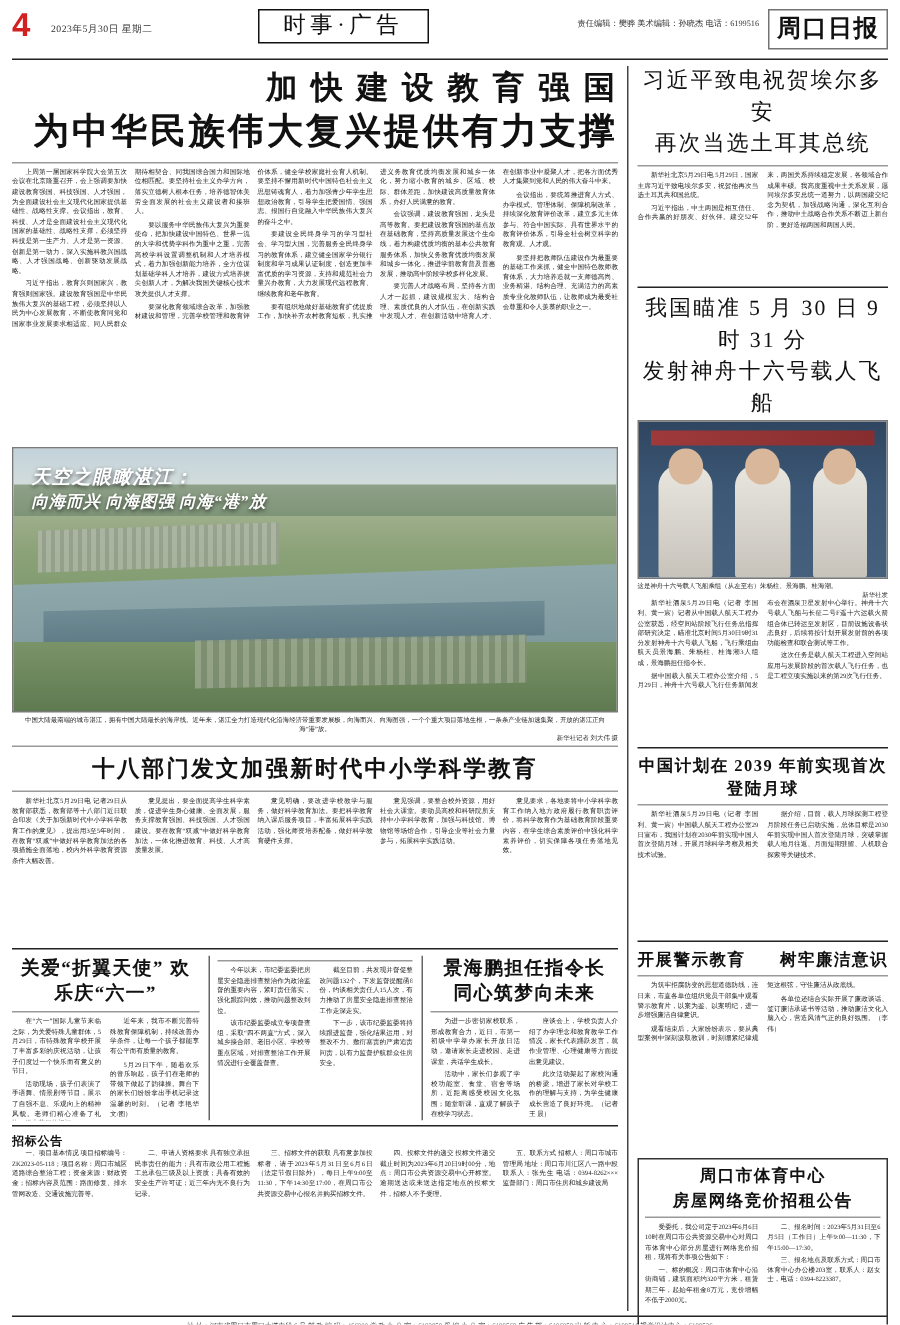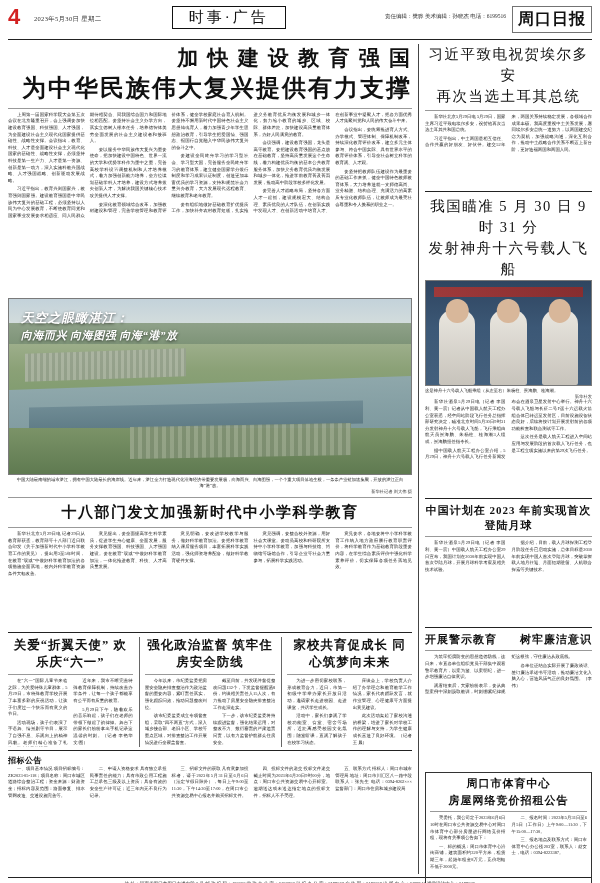--- a/index.html
+++ b/index.html
@@ -167,31 +167,30 @@
           <div class="sec-title-sm">关爱“折翼天使” 欢乐庆“六一”</div>
           <div class="rule-thin"></div>
           <div class="cols2 body-txt" style="height:88px;overflow:hidden;">
             <p>在“六一”国际儿童节来临之际，为关爱特殊儿童群体，5月29日，市特殊教育学校开展了丰富多彩的庆祝活动，让孩子们度过一个快乐而有意义的节日。</p>
             <p>活动现场，孩子们表演了手语舞、情景剧等节目，展示了自强不息、乐观向上的精神风貌。老师们精心准备了礼物，送上节日的祝福。</p>
             <p>近年来，我市不断完善特殊教育保障机制，持续改善办学条件，让每一个孩子都能享有公平而有质量的教育。</p>
             <p>5月29日下午，随着欢乐的音乐响起，孩子们在老师的带领下做起了韵律操。舞台下的家长们纷纷拿出手机记录这温馨的时刻。（记者 李艳华 文/图）</p>
           </div>
         </div>
         <div class="vline" style="width:134px;padding-left:5px;">
-          <div class="sec-title-sm">强化政治监督 筑牢住房安全防线</div>
           <div class="rule-thin"></div>
           <div class="cols2 body-txt" style="height:88px;overflow:hidden;">
             <p>今年以来，市纪委监委把房屋安全隐患排查整治作为政治监督的重要内容，紧盯责任落实，强化跟踪问效，推动问题整改到位。</p>
             <p>该市纪委监委成立专项督查组，采取“四不两直”方式，深入城乡接合部、老旧小区、学校等重点区域，对排查整治工作开展情况进行全覆盖督查。</p>
             <p>截至目前，共发现并督促整改问题132个，下发监督提醒函8份，约谈相关责任人15人次，有力推动了房屋安全隐患排查整治工作走深走实。</p>
             <p>下一步，该市纪委监委将持续跟进监督，强化结果运用，对整改不力、敷衍塞责的严肃追责问责，以有力监督护航群众住房安全。</p>
           </div>
         </div>
         <div class="vline" style="width:128px;padding-left:5px;">
-          <div class="sec-title-sm">家校共育促成长 同心筑梦向未来</div>
+          <div class="sec-title-sm">景海鹏担任指令长 同心筑梦向未来</div>
           <div class="rule-thin"></div>
           <div class="cols2 body-txt" style="height:88px;overflow:hidden;">
             <p>为进一步密切家校联系，形成教育合力，近日，市第一初级中学举办家长开放日活动，邀请家长走进校园、走进课堂，共话学生成长。</p>
             <p>活动中，家长们参观了学校功能室、食堂、宿舍等场所，近距离感受校园文化氛围；随堂听课，直观了解孩子在校学习状态。</p>
             <p>座谈会上，学校负责人介绍了办学理念和教育教学工作情况，家长代表踊跃发言，就作业管理、心理健康等方面提出意见建议。</p>
             <p>此次活动架起了家校沟通的桥梁，增进了家长对学校工作的理解与支持，为学生健康成长营造了良好环境。（记者 王 晨）</p>
           </div>
         </div>
       </div>
 
@@ -243,21 +242,21 @@
       <div class="cap">这是神舟十六号载人飞船乘组（从左至右）朱杨柱、景海鹏、桂海潮。</div>
       <div class="smallcap">新华社发</div>
 
       <div class="cols2 body-txt" style="height:96px;overflow:hidden;">
         <p>新华社酒泉5月29日电（记者 李国利、黄一宸）记者从中国载人航天工程办公室获悉，经空间站阶段飞行任务总指挥部研究决定，瞄准北京时间5月30日9时31分发射神舟十六号载人飞船，飞行乘组由航天员景海鹏、朱杨柱、桂海潮3人组成，景海鹏担任指令长。</p>
         <p>据中国载人航天工程办公室介绍，5月29日，神舟十六号载人飞行任务新闻发布会在酒泉卫星发射中心举行。神舟十六号载人飞船与长征二号F遥十六运载火箭组合体已转运至发射区，目前设施设备状态良好，后续将按计划开展发射前的各项功能检查和联合测试等工作。</p>
         <p>这次任务是载人航天工程进入空间站应用与发展阶段的首次载人飞行任务，也是工程立项实施以来的第29次飞行任务。</p>
       </div>
 
       <div class="rule"></div>
-      <div class="sub-title">中国计划在 2023 年前实现首次登陆月球</div>
+      <div class="sub-title">中国计划在 2039 年前实现首次登陆月球</div>
       <div class="rule-thin"></div>
       <div class="cols2 body-txt" style="height:84px;overflow:hidden;">
         <p>新华社酒泉5月29日电（记者 李国利、黄一宸）中国载人航天工程办公室29日宣布，我国计划在2030年前实现中国人首次登陆月球，开展月球科学考察及相关技术试验。</p>
         <p>据介绍，目前，载人月球探测工程登月阶段任务已启动实施，总体目标是2030年前实现中国人首次登陆月球，突破掌握载人地月往返、月面短期驻留、人机联合探索等关键技术。</p>
       </div>
 
       <div class="rule"></div>
       <div style="display:flex;justify-content:space-between;">
         <div class="sub-title">开展警示教育</div>
         <div class="sub-title">树牢廉洁意识</div>

